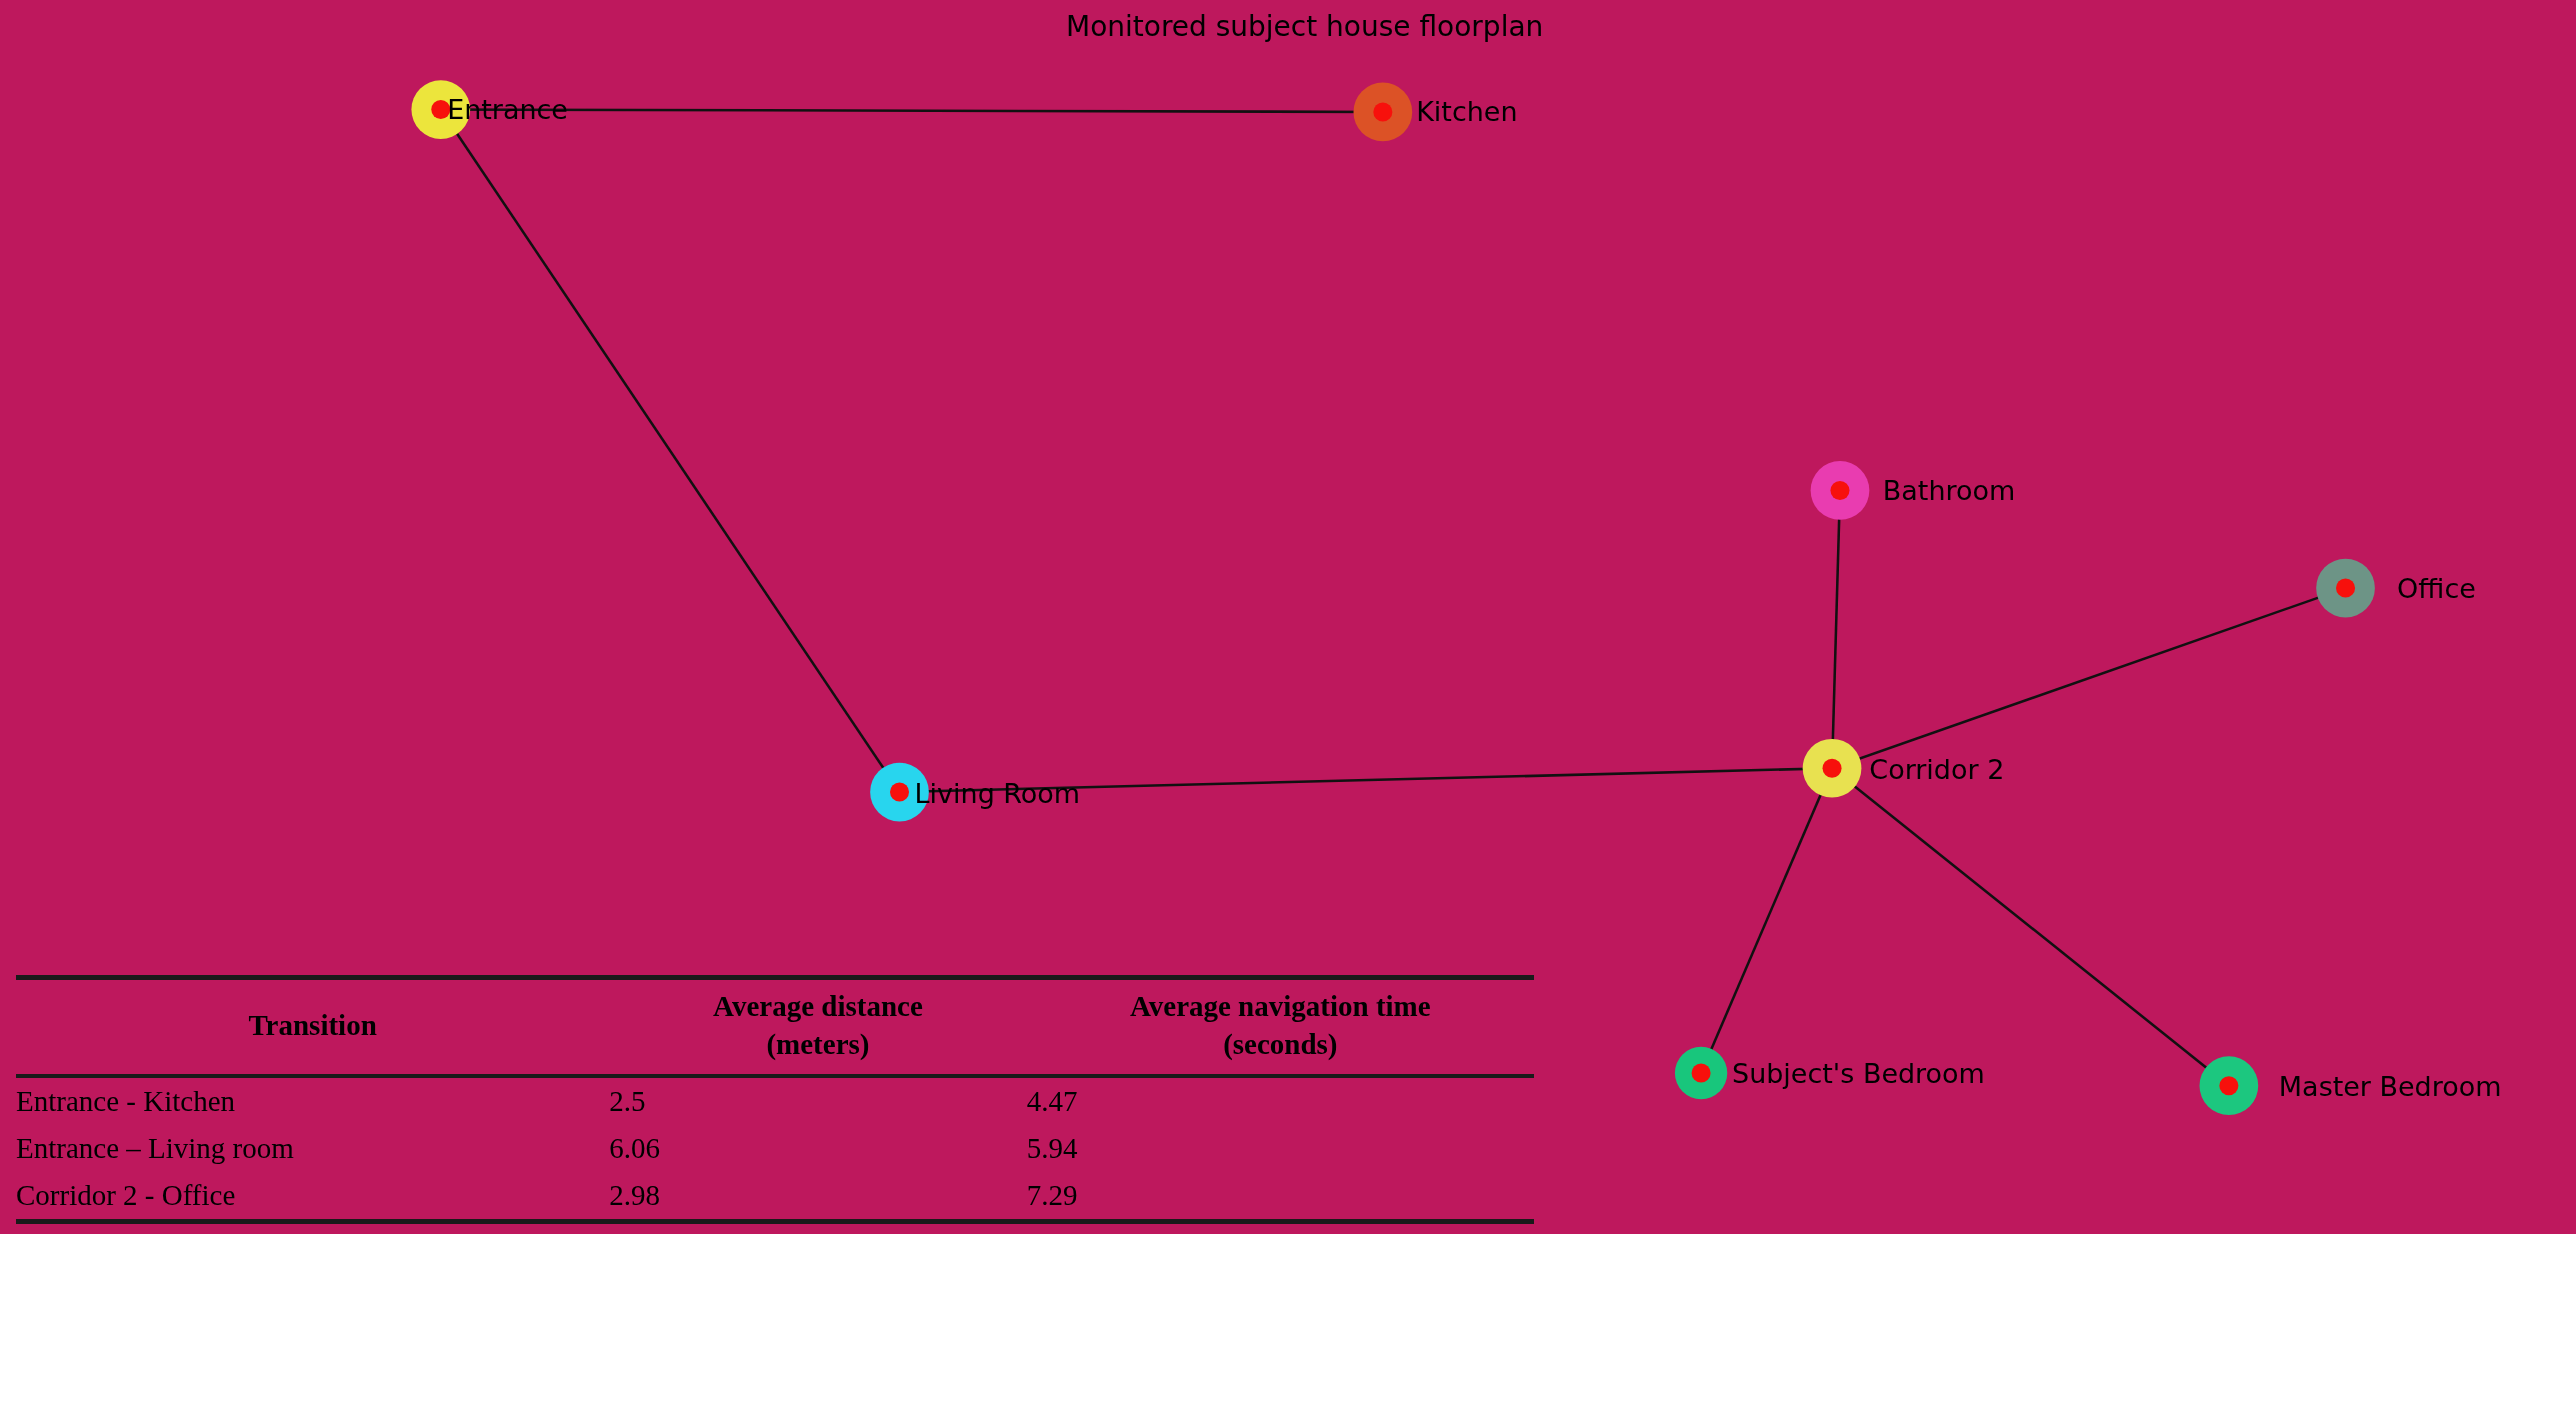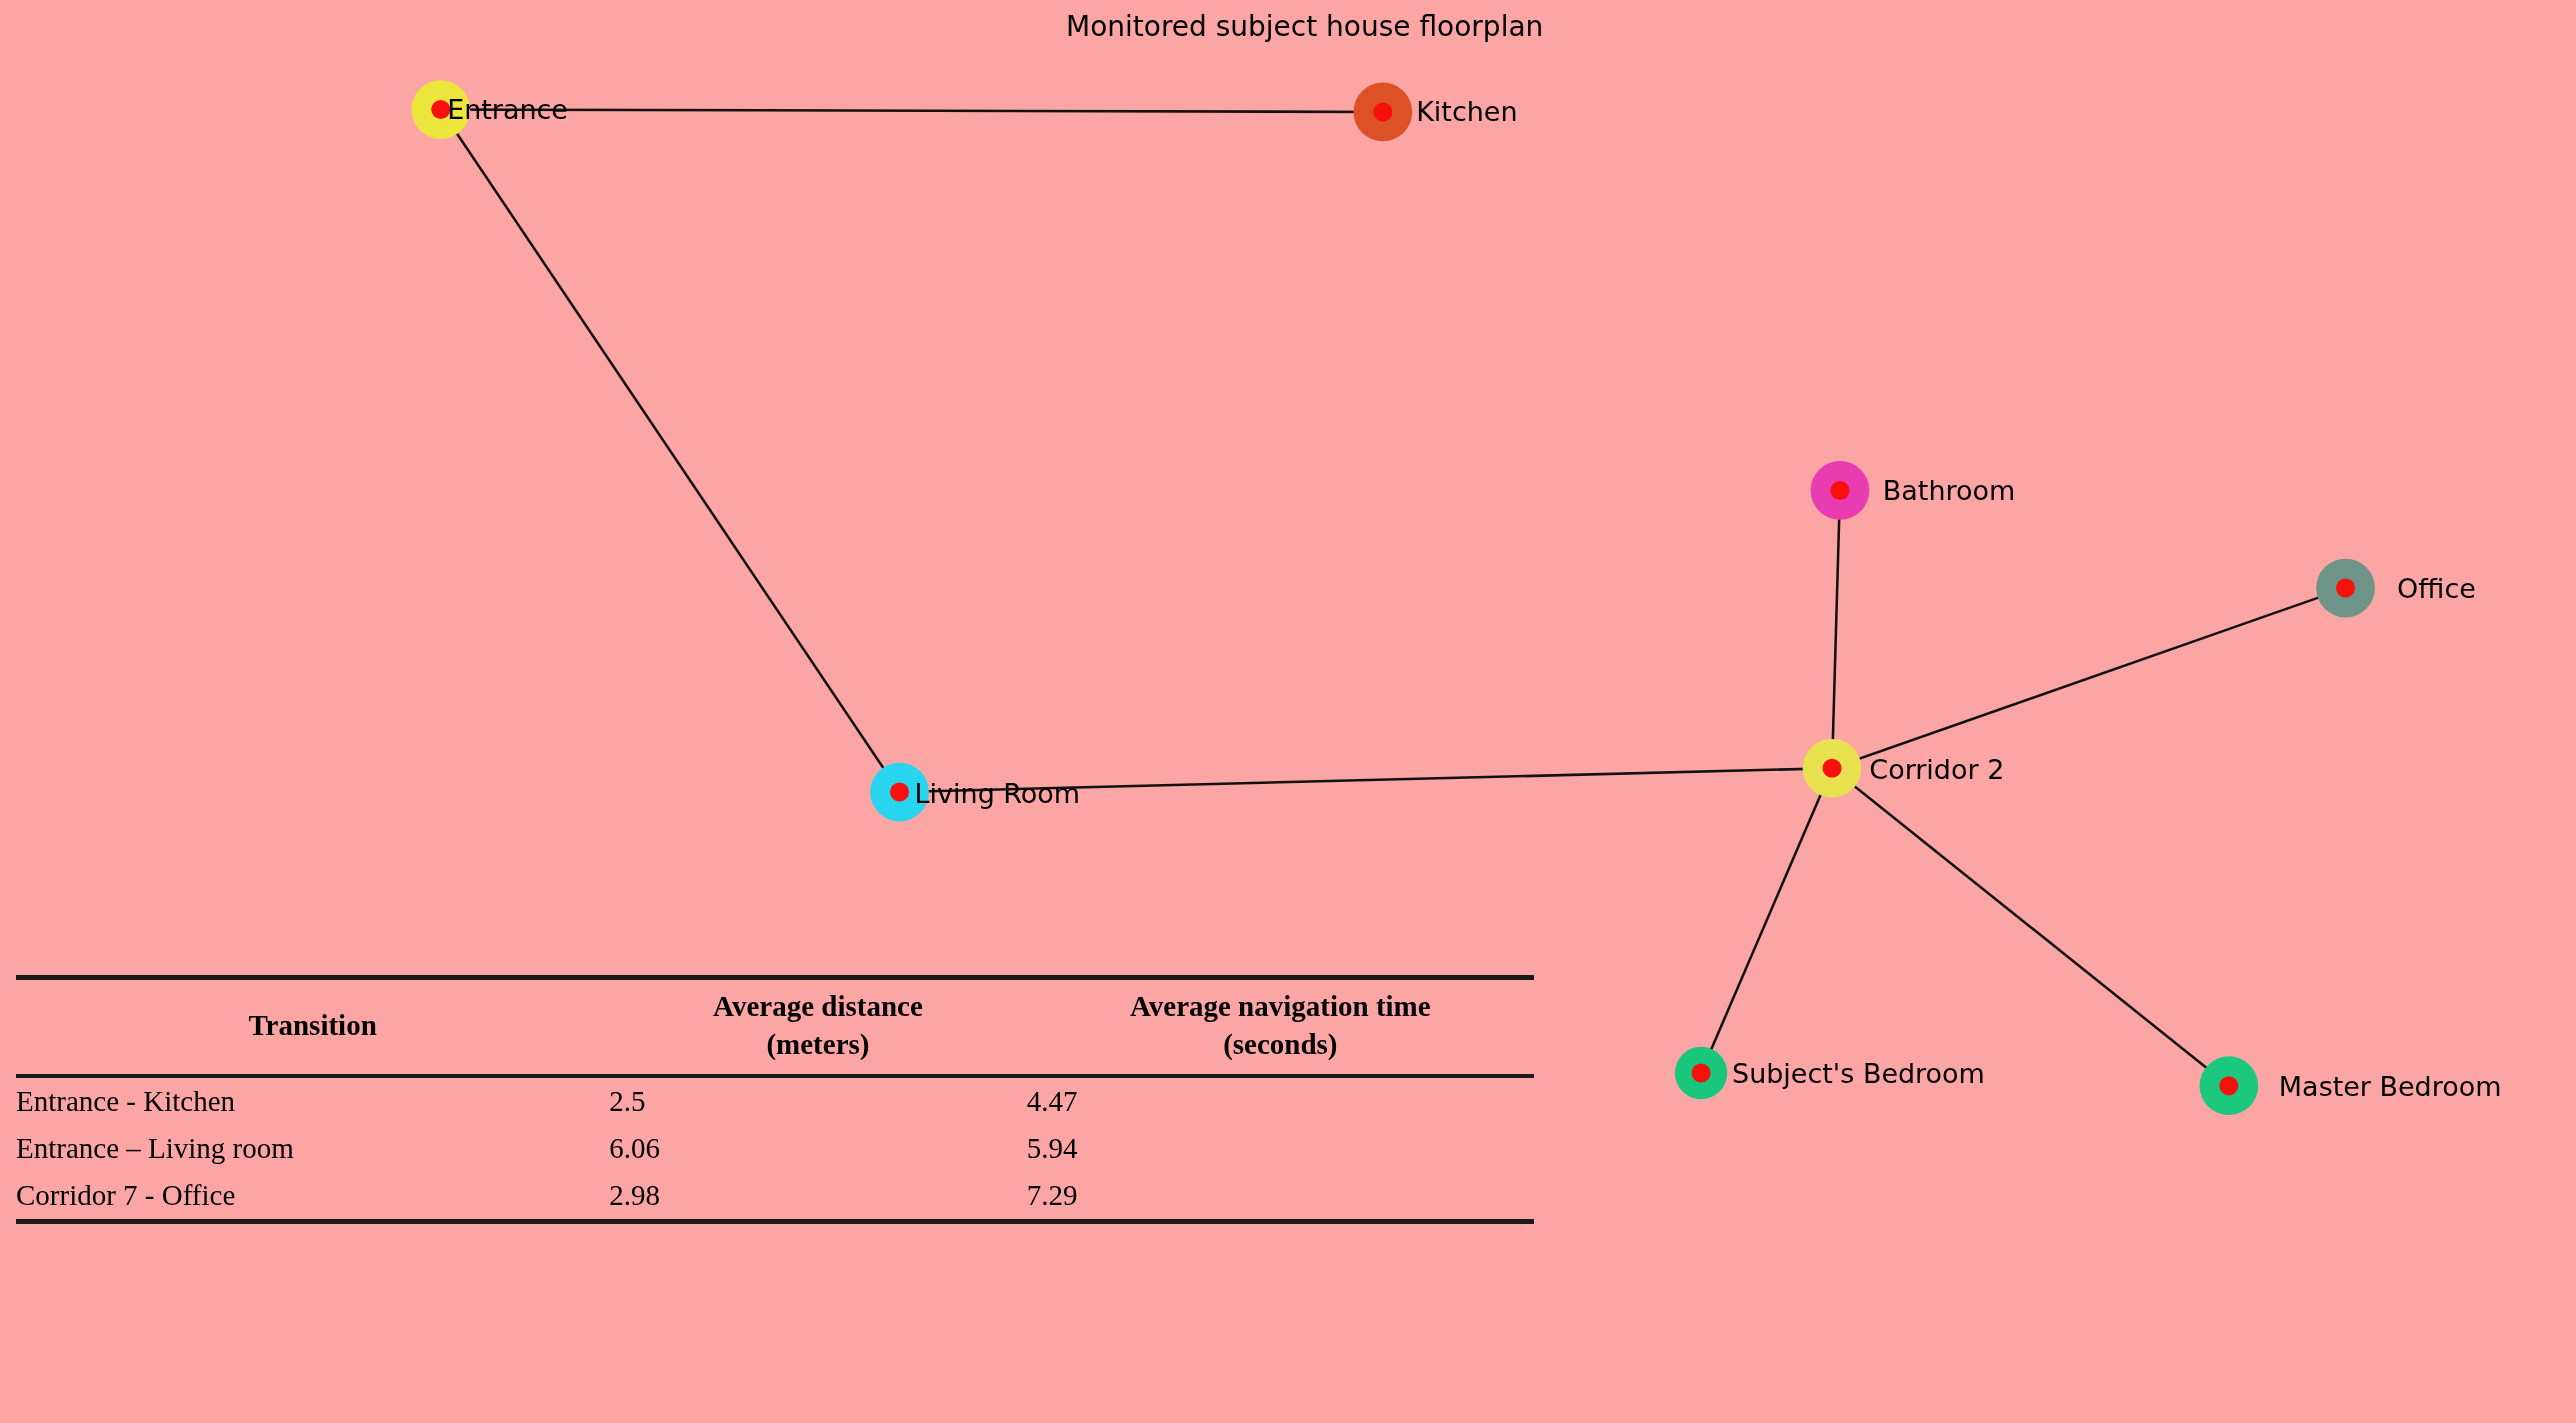--- a/index.html
+++ b/index.html
@@ -1,20 +1,20 @@
 <!DOCTYPE html>
 <html style="font-size:12.7px"><head>
 <meta charset="utf-8">
 <style>
   html, body { margin: 0; padding: 0; background: #ffffff; }
   #stage {
     position: relative;
     width: 2576px;
-    height: 1423px;
-    background: #fca5a5;
+    height: 1234px;
+    background: #be185d;
     font-family: "DejaVu Sans", sans-serif;
     overflow: hidden;
   }
   #chart-title {
     position: absolute;
     left: 1066px;
     top: 9.5px;
     font-size: 28px;
     color: #000000;
     white-space: nowrap;
@@ -151,21 +151,21 @@
           <td>Entrance - Kitchen</td>
           <td>2.5</td>
           <td>4.47</td>
         </tr>
         <tr>
           <td>Entrance – Living room</td>
           <td>6.06</td>
           <td>5.94</td>
         </tr>
         <tr>
-          <td>Corridor 7 - Office</td>
+          <td>Corridor 2 - Office</td>
           <td>2.98</td>
           <td>7.29</td>
         </tr>
       </tbody>
     </table>
   </div>
 
 </div>
 
 

